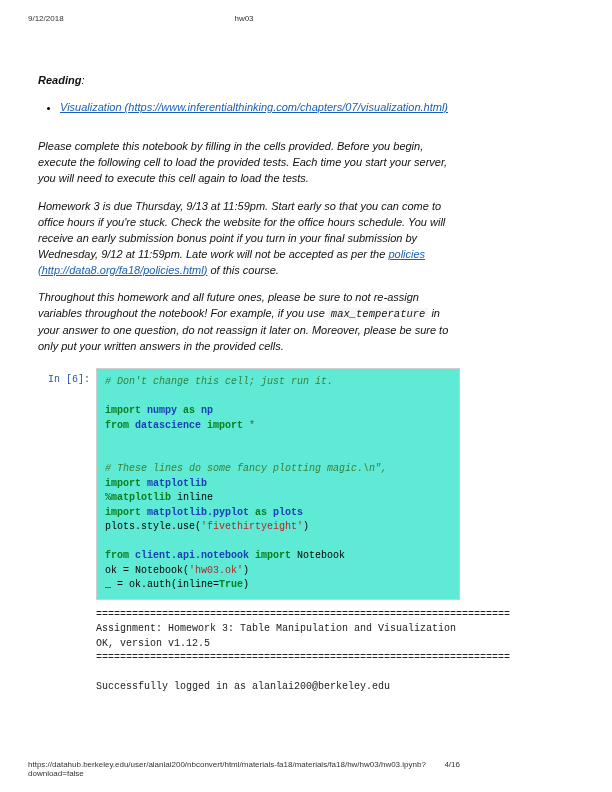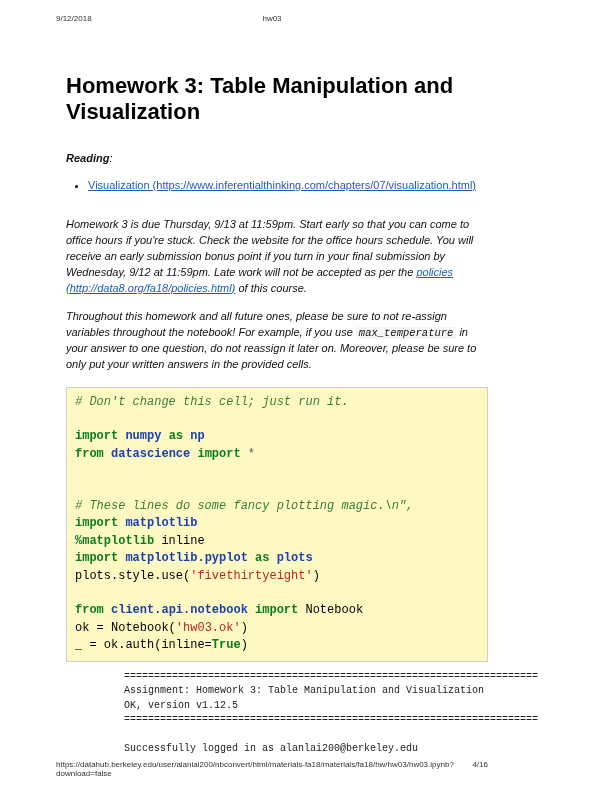--- a/index.html
+++ b/index.html
@@ -9,21 +9,20 @@
     background: #fff;
     color: #000;
     width: 612px;
   }
   .page {
     width: 488px;
     min-height: 792px;
     position: relative;
     box-sizing: border-box;
     padding: 14px 28px 20px 28px;
-    margin-left: 28px;
   }
   .hdr {
     font-size: 8px;
     color: #333;
     display: flex;
     justify-content: space-between;
     margin-bottom: 50px;
   }
   .hdr-center {
     position: absolute;
@@ -40,20 +39,21 @@
     line-height: 1.45;
     margin: 0 0 12px 10px;
     color: #111;
     font-style: italic;
   }
   .body-text strong { font-weight: 700; }
   ul.reading-list {
     margin: 0 0 26px 10px;
     padding-left: 22px;
     font-size: 11px;
+    font-style: italic;
   }
   ul.reading-list li { margin: 4px 0; }
   a.link {
     color: #1a5fb4;
   }
   code.inline {
     font-family: SFMono-Regular, Consolas, "Liberation Mono", Menlo, monospace;
     background: #f6f6f6;
     padding: 0 3px;
     font-size: 10.5px;
@@ -68,24 +68,24 @@
     font-family: SFMono-Regular, Consolas, "Liberation Mono", Menlo, monospace;
     font-size: 10px;
     color: #2a53a9;
     text-align: right;
     padding: 6px 6px 0 0;
     box-sizing: border-box;
   }
   .input-area {
     flex: 1;
     border: 1px solid #cfcfcf;
-    background: #fef9c3;
+    background: #5eead4;
     padding: 6px 8px;
     font-family: SFMono-Regular, Consolas, "Liberation Mono", Menlo, monospace;
-    font-size: 12px;
+    font-size: 10px;
     line-height: 1.45;
     white-space: pre;
     overflow-x: hidden;
     box-sizing: border-box;
   }
   .output-area {
     margin: 8px 0 0 68px;
     font-family: SFMono-Regular, Consolas, "Liberation Mono", Menlo, monospace;
     font-size: 10px;
     line-height: 1.45;
@@ -121,42 +121,43 @@
 <body>
 
 <div class="page">
 
   <div class="hdr">
     <span>9/12/2018</span>
     <span class="hdr-center">hw03</span>
     <span></span>
   </div>
 
-  <h1 class="title">Homework 3: Table Manipulation and Visualization</h1>
 
   <p class="body-text">
     <strong>Reading</strong><span>:</span>
   </p>
 
   <ul class="reading-list">
     <li>
       <a href="#" class="link">Visualization (https://www.inferentialthinking.com/chapters/07/visualization.html)</a>
     </li>
   </ul>
 
+  <p class="body-text">Please complete this notebook by filling in the cells provided. Before you begin, execute the following cell to load the provided tests. Each time you start your server, you will need to execute this cell again to load the tests.</p>
 
   <p class="body-text">
     <span>Homework 3 is due Thursday, 9/13 at 11:59pm. Start early so that you can come to office hours if you're stuck. Check the website for the office hours schedule. You will receive an early submission bonus point if you turn in your final submission by Wednesday, 9/12 at 11:59pm. Late work will not be accepted as per the </span><a href="#" class="link">policies (http://data8.org/fa18/policies.html)</a><span> of this course.</span>
   </p>
 
   <p class="body-text">
     <span>Throughout this homework and all future ones, please be sure to not re-assign variables throughout the notebook! For example, if you use </span><code class="inline">max_temperature</code><span> in your answer to one question, do not reassign it later on. Moreover, please be sure to only put your written answers in the provided cells.</span>
   </p>
 
   <div class="cell">
+    <div class="prompt">In [6]:</div>
     <div class="input-area"><span class="c-comment"># Don't change this cell; just run it.</span>
 
 <span class="c-kw">import</span> <span class="c-mod">numpy</span> <span class="c-kw">as</span> <span class="c-mod">np</span>
 <span class="c-kw">from</span> <span class="c-mod">datascience</span> <span class="c-kw">import</span> <span class="c-op">*</span>
 
 
 <span class="c-comment"># These lines do some fancy plotting magic.\n",</span>
 <span class="c-kw">import</span> <span class="c-mod">matplotlib</span>
 <span class="c-magic">%</span><span class="c-magic">matplotlib</span><span> inline</span>
 <span class="c-kw">import</span> <span class="c-mod">matplotlib.pyplot</span> <span class="c-kw">as</span> <span class="c-mod">plots</span>

